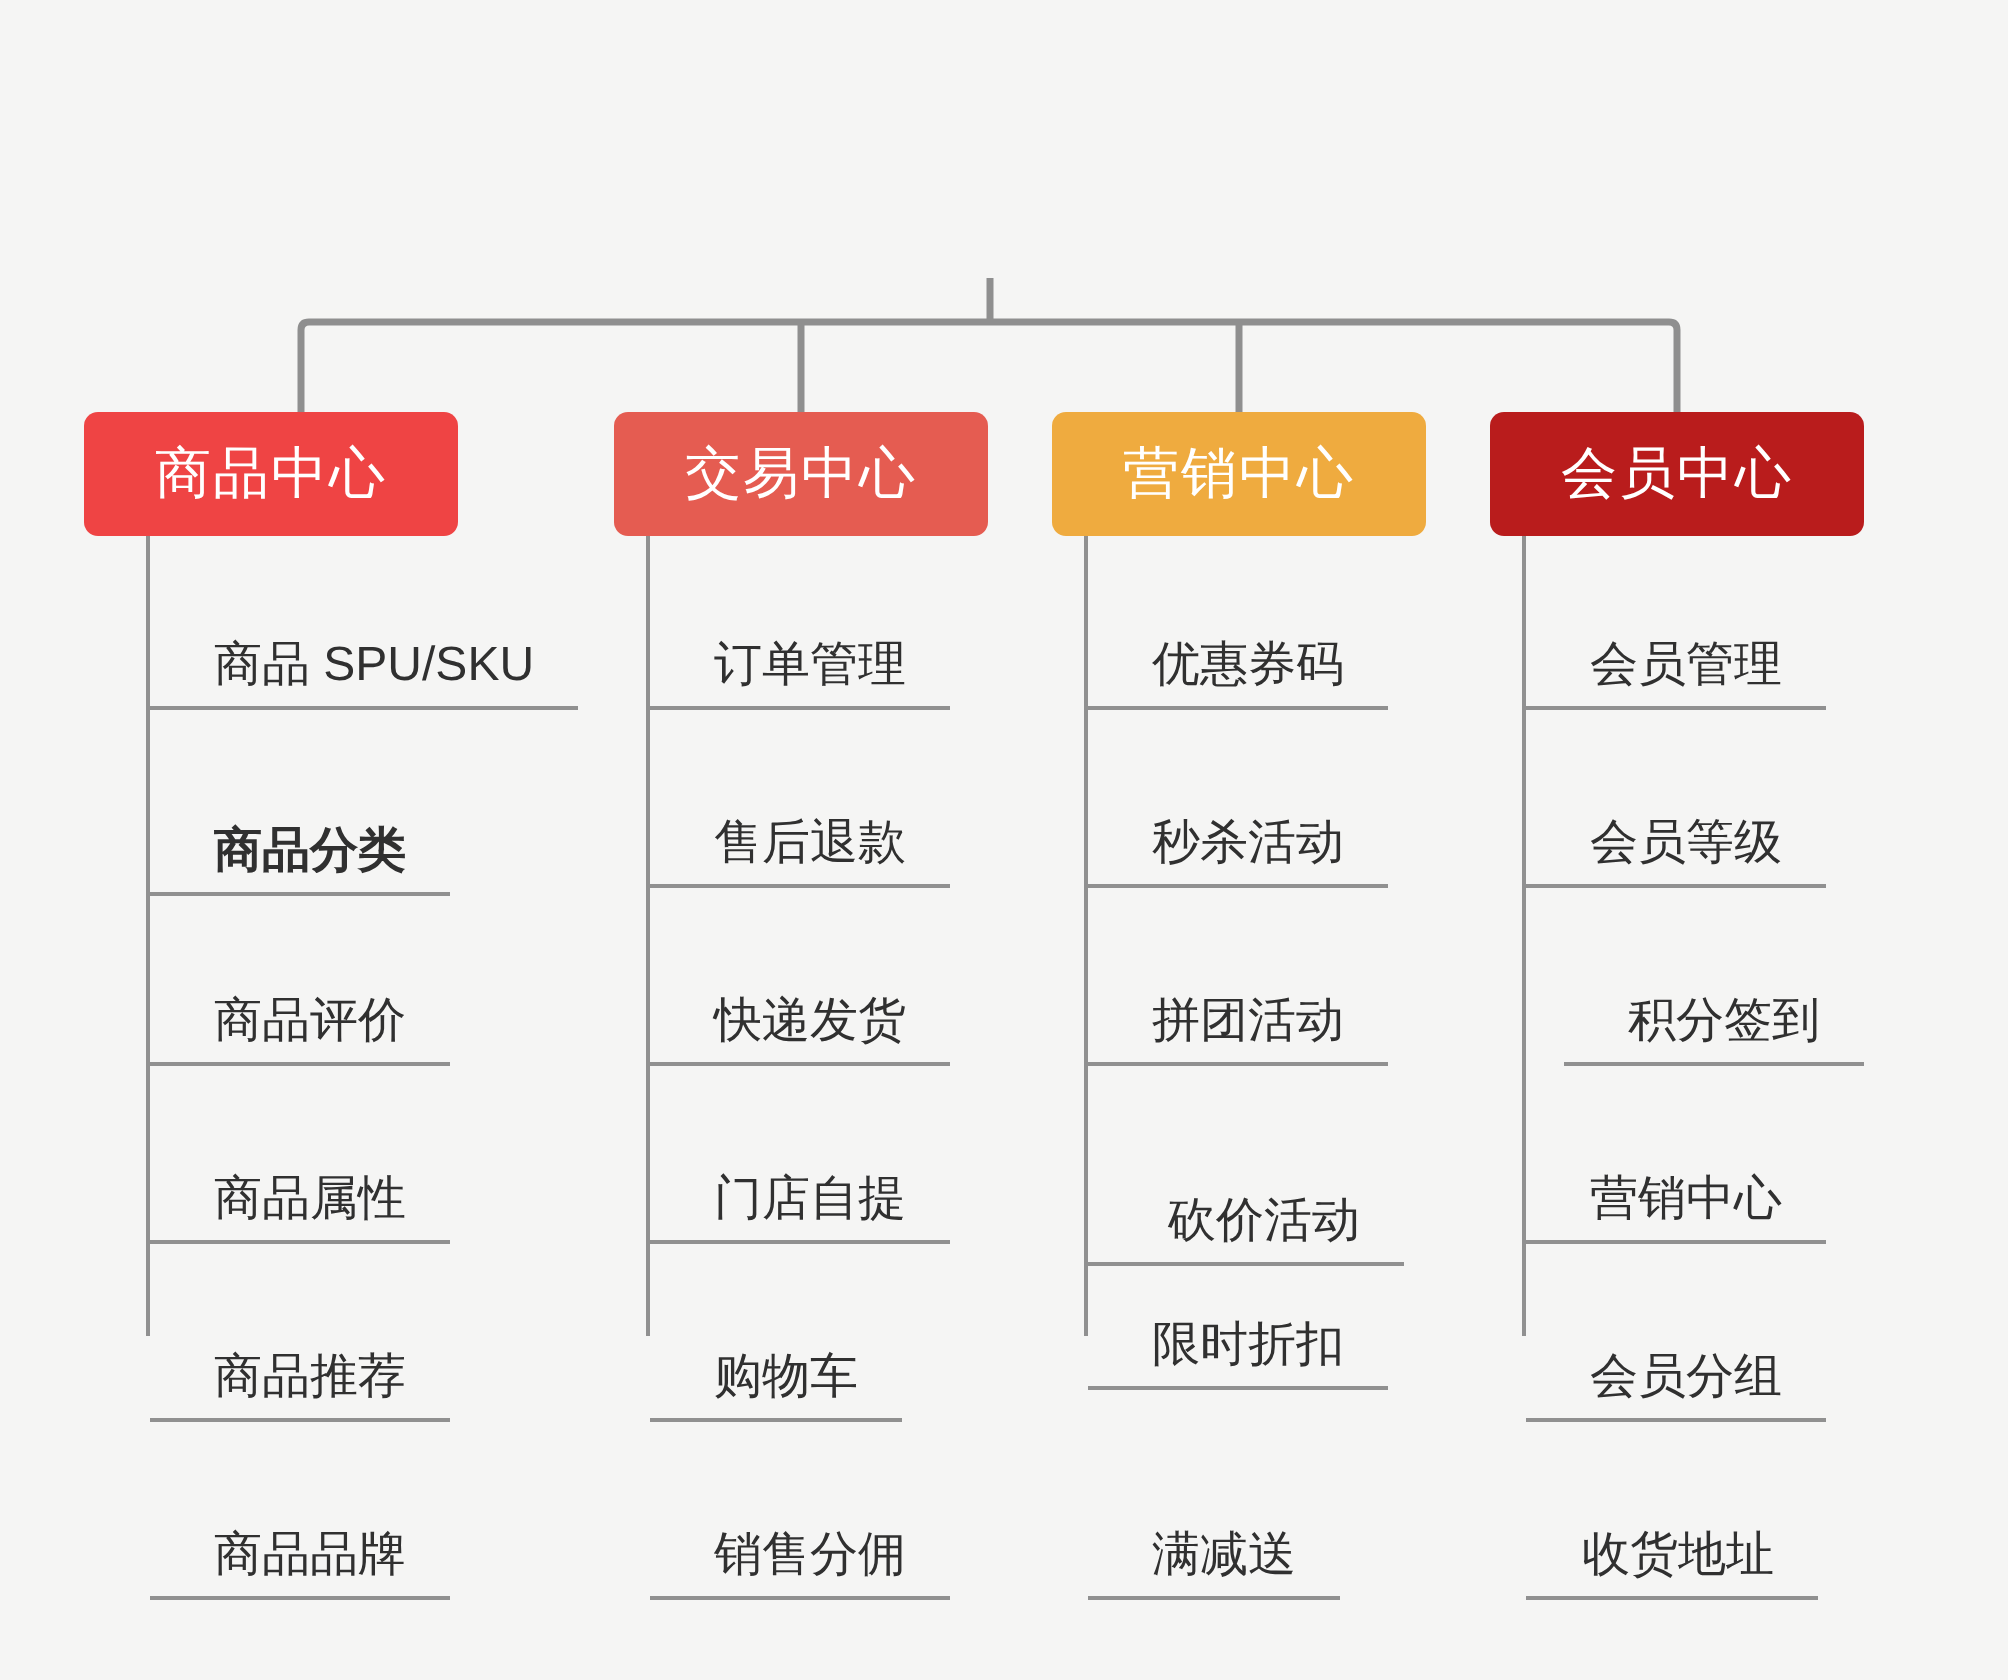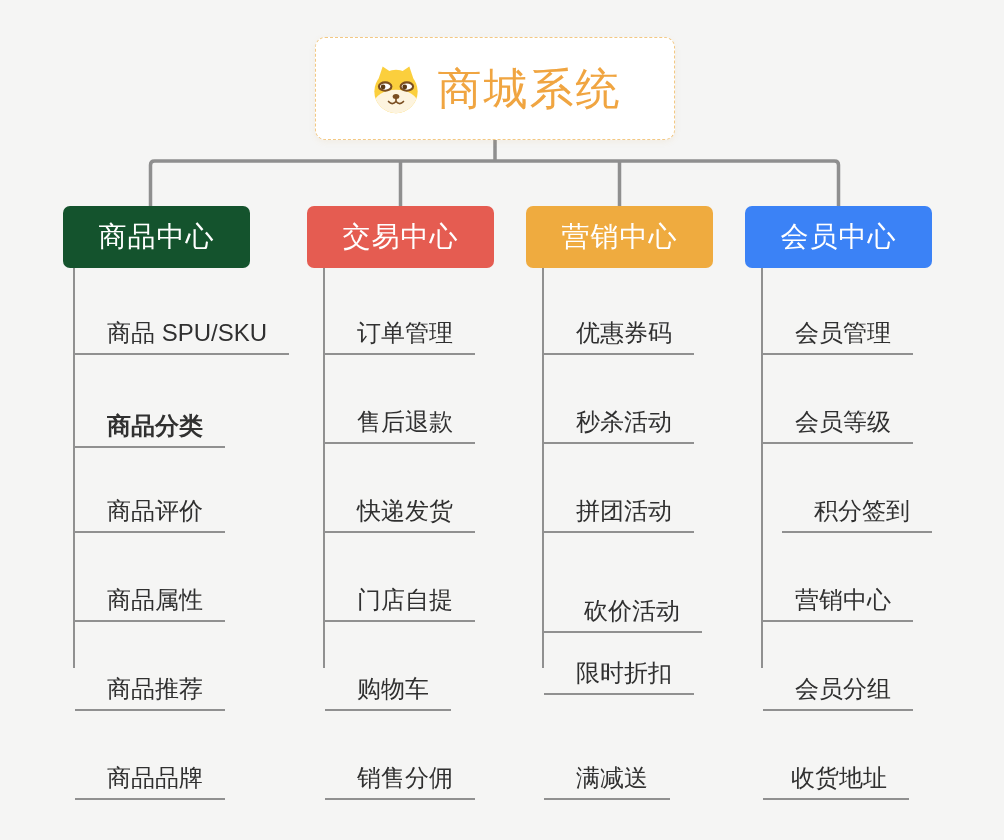--- a/index.html
+++ b/index.html
@@ -85,41 +85,23 @@
 </style>
 </head>
 <body>
 
 <div class="canvas">
 
   <svg class="connector-svg">
     <path id="tree-path" fill="none" stroke-width="3.5" d="M495 139 V162.5 M150.5 206 V165 Q150.5 161 154.5 161 H834.5 Q838.5 161 838.5 165 V206 M400.5 161 V206 M619.5 161 V206" stroke="#8f8f8f"></path>
   </svg>
 
-  <div class="root-node">
-    <svg class="dog-icon" viewBox="0 0 64 60" aria-hidden="true">
-      <path d="M11 18 L16 3 L28 11 Z" fill="#fbcf3d"></path>
-      <path d="M53 18 L48 3 L36 11 Z" fill="#fbcf3d"></path>
-      <clipPath id="headClip">
-          <circle cx="32" cy="33" r="26"></circle>
-        </clipPath>
-      <circle cx="32" cy="33" r="26" fill="#fbcf3d"></circle>
-      <ellipse cx="32" cy="47" rx="26" ry="16" fill="#fdf4df" clip-path="url(#headClip)"></ellipse>
-      <ellipse cx="19" cy="27" rx="7.5" ry="5" fill="#ffffff" stroke="#7a4e21" stroke-width="2.5"></ellipse>
-      <ellipse cx="45" cy="27" rx="7.5" ry="5" fill="#ffffff" stroke="#7a4e21" stroke-width="2.5"></ellipse>
-      <circle cx="16.5" cy="27.5" r="2.8" fill="#5b3a16"></circle>
-      <circle cx="42.5" cy="27.5" r="2.8" fill="#5b3a16"></circle>
-      <ellipse cx="32" cy="39" rx="4" ry="3" fill="#7a4e21"></ellipse>
-      <path d="M32 41 V45 M23 45 Q27.5 50 32 45 Q36.5 50 41 45" fill="none" stroke="#7a4e21" stroke-width="2" stroke-linecap="round"></path>
-    </svg>
-    <div class="root-title">商城系统</div>
-  </div>
 
   <div id="branches-host">
-      <div class="branch-box" style="left: 63px; background: #14532d;">商品中心</div>
+      <div class="branch-box" style="left: 42px; background: #ef4444;">商品中心</div>
       <div class="branch-column" style="left: 73px; border-left-color: rgb(144, 144, 144);">
         <div class="sub-item" style="top: 41px; border-bottom-color: rgb(144, 144, 144);">商品 SPU/SKU</div>
         <div class="sub-item" style="top: 134px; border-bottom-color: rgb(144, 144, 144); font-weight: bold;">商品分类</div>
         <div class="sub-item" style="top: 219px; border-bottom-color: rgb(144, 144, 144);">商品评价</div>
         <div class="sub-item" style="top: 308px; border-bottom-color: rgb(144, 144, 144);">商品属性</div>
         <div class="sub-item" style="top: 397px; border-bottom-color: rgb(144, 144, 144);">商品推荐</div>
         <div class="sub-item" style="top: 486px; border-bottom-color: rgb(144, 144, 144);">商品品牌</div>
       </div>
       <div class="branch-box" style="left: 307px; background: rgb(229, 92, 81);">交易中心</div>
       <div class="branch-column" style="left: 323px; border-left-color: rgb(144, 144, 144);">
@@ -132,21 +114,21 @@
       </div>
       <div class="branch-box" style="left: 526px; background: rgb(239, 171, 63);">营销中心</div>
       <div class="branch-column" style="left: 542px; border-left-color: rgb(144, 144, 144);">
         <div class="sub-item" style="top: 41px; border-bottom-color: rgb(144, 144, 144);">优惠券码</div>
         <div class="sub-item" style="top: 130px; border-bottom-color: rgb(144, 144, 144);">秒杀活动</div>
         <div class="sub-item" style="top: 219px; border-bottom-color: rgb(144, 144, 144);">拼团活动</div>
         <div class="sub-item" style="top: 319px; border-bottom-color: rgb(144, 144, 144); padding-left: 40px;">砍价活动</div>
         <div class="sub-item" style="top: 381px; border-bottom-color: rgb(144, 144, 144);">限时折扣</div>
         <div class="sub-item" style="top: 486px; border-bottom-color: rgb(144, 144, 144);">满减送</div>
       </div>
-      <div class="branch-box" style="left: 745px; background: #3b82f6;">会员中心</div>
+      <div class="branch-box" style="left: 745px; background: #b91c1c;">会员中心</div>
       <div class="branch-column" style="left: 761px; border-left-color: rgb(144, 144, 144);">
         <div class="sub-item" style="top: 41px; border-bottom-color: rgb(144, 144, 144);">会员管理</div>
         <div class="sub-item" style="top: 130px; border-bottom-color: rgb(144, 144, 144);">会员等级</div>
         <div class="sub-item" style="top: 219px; border-bottom-color: rgb(144, 144, 144); margin-left: 19px;">积分签到</div>
         <div class="sub-item" style="top: 308px; border-bottom-color: rgb(144, 144, 144);">营销中心</div>
         <div class="sub-item" style="top: 397px; border-bottom-color: rgb(144, 144, 144);">会员分组</div>
         <div class="sub-item" style="top: 486px; border-bottom-color: rgb(144, 144, 144); padding-left: 28px;">收货地址</div>
       </div>
     </div>
 

